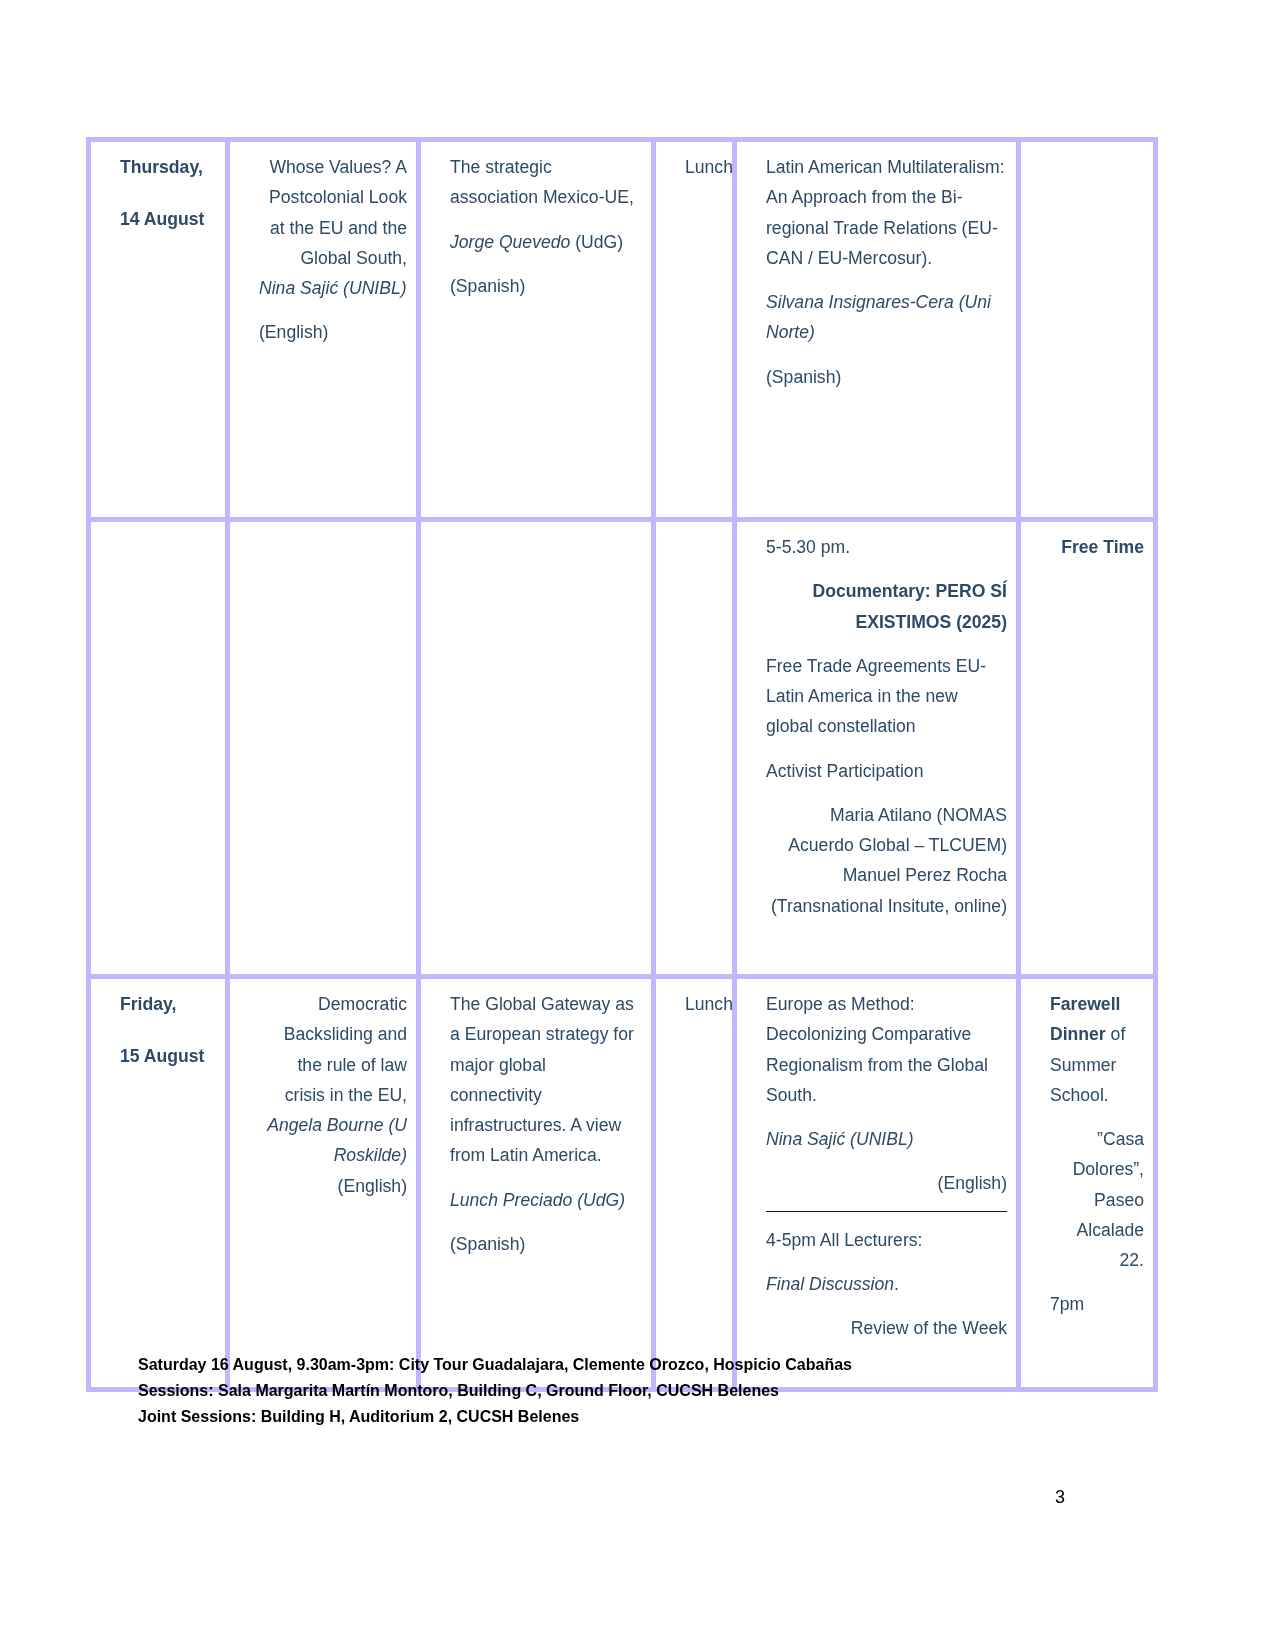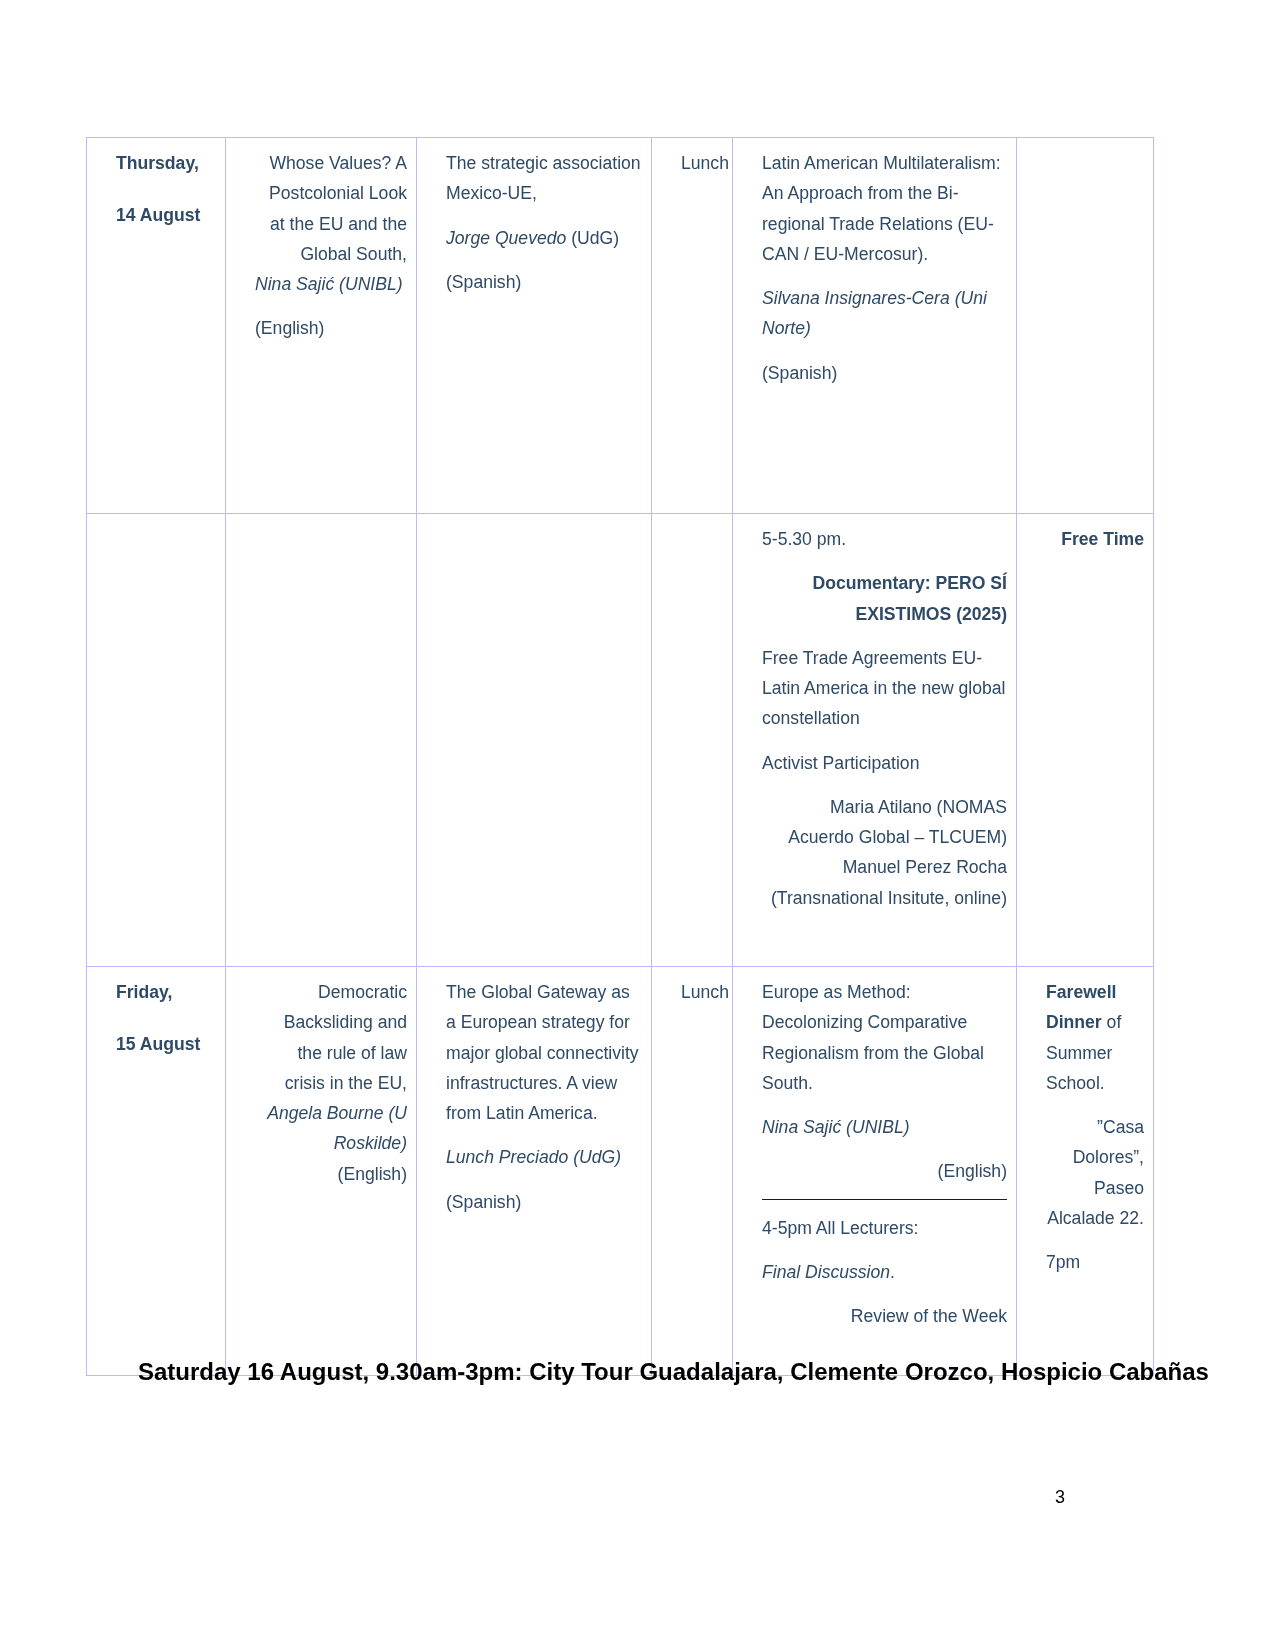--- a/index.html
+++ b/index.html
@@ -25,21 +25,21 @@
 
   .schedule-table {
     position: absolute;
     left: 86px;
     top: 137px;
     width: 1067px;
     border-collapse: collapse;
     table-layout: fixed;
   }
   .schedule-table td {
-    border: 1px solid #c4b5fd;
+    border: 5px solid #c4b5fd;
     vertical-align: top;
     padding: 10px 9px 10px 29px;
     font-size: 17.6px;
     line-height: 1.72;
     color: #2e4a66;
   }
 
   
   col.c1 { width: 139px; }
   col.c2 { width: 191px; }
@@ -88,21 +88,21 @@
   
   tr.row-thu td { height: 355px; }
   tr.row-doc td { height: 432px; }
   tr.row-fri td { height: 388px; }
 
   .footer-note {
     position: absolute;
     left: 138px;
     top: 1352px;
     width: 1000px;
-    font-size: 24px;
+    font-size: 16px;
     font-weight: bold;
     color: #000;
     line-height: 1.64;
   }
   .footer-note div { white-space: nowrap; }
 
   .page-number {
     position: absolute;
     left: 1055px;
     top: 1487px;
@@ -224,17 +224,19 @@
           <p class="blk tight">”Casa Dolores”, Paseo Alcalade 22.</p>
           <p class="blk" style="margin-top:14px">7pm</p>
         </td>
       </tr>
 
     </tbody>
   </table>
 
   <div class="footer-note">
     <div>Saturday 16 August, 9.30am-3pm: City Tour Guadalajara, Clemente Orozco, Hospicio Cabañas</div>
+    <div>Sessions: Sala Margarita Martín Montoro, Building C, Ground Floor, CUCSH Belenes</div>
+    <div>Joint Sessions: Building H, Auditorium 2, CUCSH Belenes</div>
   </div>
 
   <div class="page-number">3</div>
 
 </div>
 
 </body></html>

